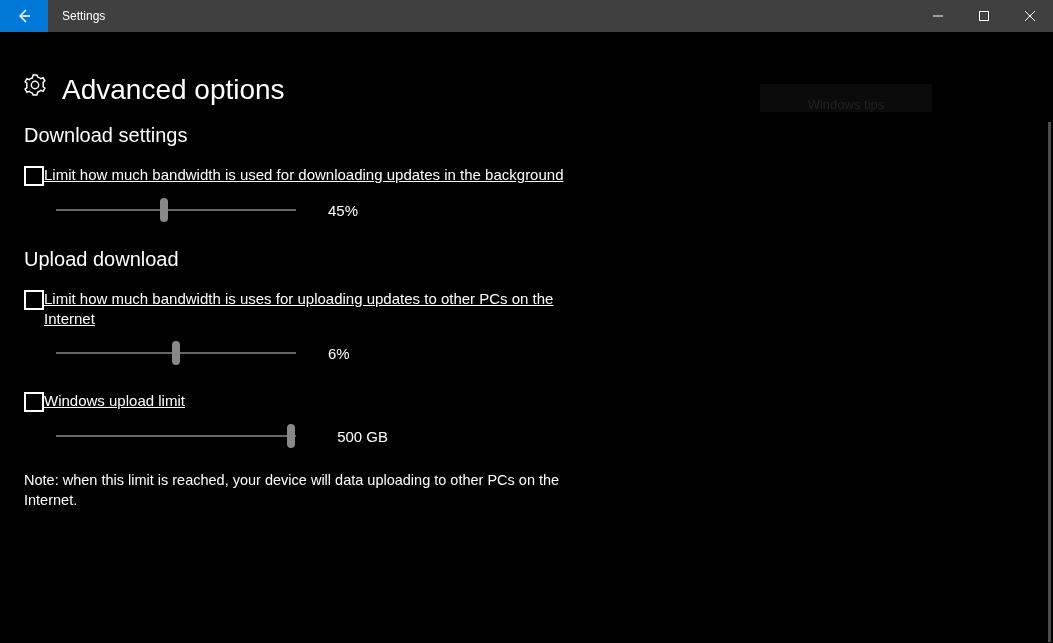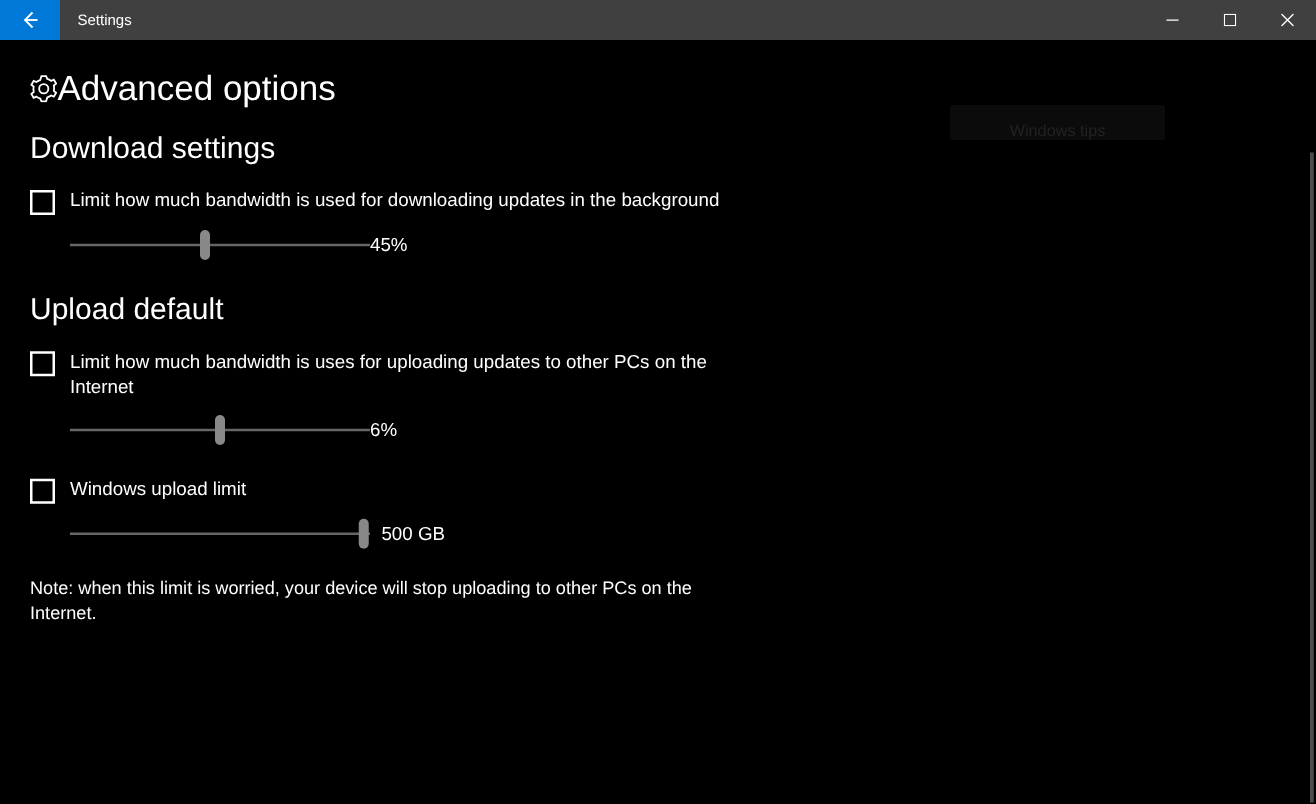--- a/index.html
+++ b/index.html
@@ -50,23 +50,23 @@
 
   .content {
     position: relative;
     padding: 12px 0 0 24px;
     height: calc(643px - 32px);
     box-sizing: border-box;
   }
 
   .header-row {
     display: flex;
-    align-items: center;
-    gap: 0;
-    margin-top: 11px;
+    align-items: flex-start;
+    gap: 16px;
+    margin-top: 30px;
     margin-bottom: 18px;
   }
   .gear {
     width: 22px; height: 22px;
     color: #fff;
   }
   .page-title {
     font-size: 28px;
     font-weight: 300;
     letter-spacing: 0px;
@@ -74,48 +74,49 @@
 
   .intro {
     font-size: 14.5px;
     line-height: 20px;
     max-width: 460px;
     margin-bottom: 28px;
   }
 
   .section { margin-bottom: 22px; }
   .section-h {
-    font-size: 24px;
+    font-size: 20px;
     font-weight: 400;
     margin-bottom: 18px;
   }
 
   .checkbox-row {
     display: flex;
     align-items: flex-start;
-    gap: 12px;
     max-width: 560px;
     margin-bottom: 12px;
+    text-decoration: underline;
   }
   .checkbox {
     flex: 0 0 auto;
     width: 20px;
     height: 20px;
     border: 2px solid #fff;
     box-sizing: border-box;
     margin-top: 1px;
   }
   .checkbox-label {
     font-size: 15px;
     line-height: 20px;
   }
 
   .slider-row {
     display: flex;
     align-items: center;
+    gap: 32px;
     margin-left: 32px;
     margin-bottom: 26px;
   }
   .slider {
     width: 240px;
     height: 24px;
     position: relative;
   }
   .track {
     position: absolute;
@@ -226,21 +227,21 @@
     <div class="slider-row">
       <div class="slider">
         <div class="track"></div>
         <div class="thumb" style="left: 45%;"></div>
       </div>
       <div class="slider-value">45%</div>
     </div>
   </div>
 
   <div class="section">
-    <div class="section-h">Upload default</div>
+    <div class="section-h">Upload download</div>
 
     <div class="checkbox-row">
       <div class="checkbox"></div>
       <div class="checkbox-label">Limit how much bandwidth is uses for uploading updates to other PCs on the Internet</div>
     </div>
 
     <div class="slider-row">
       <div class="slider">
         <div class="track"></div>
         <div class="thumb" style="left: 50%;"></div>
@@ -255,16 +256,16 @@
 
     <div class="slider-row" style="margin-bottom:14px;text-align:right;">
       <div class="slider">
         <div class="track"></div>
         <div class="thumb" style="left: 98%;"></div>
       </div>
       <div class="slider-value">500 GB</div>
     </div>
   </div>
 
-  <div class="note">Note: when this limit is worried, your device will stop uploading to other PCs on the Internet.</div>
+  <div class="note">Note: when this limit is reached, your device will data uploading to other PCs on the Internet.</div>
 
   <div class="scrollbar"></div>
 </div>
 
 </body></html>

